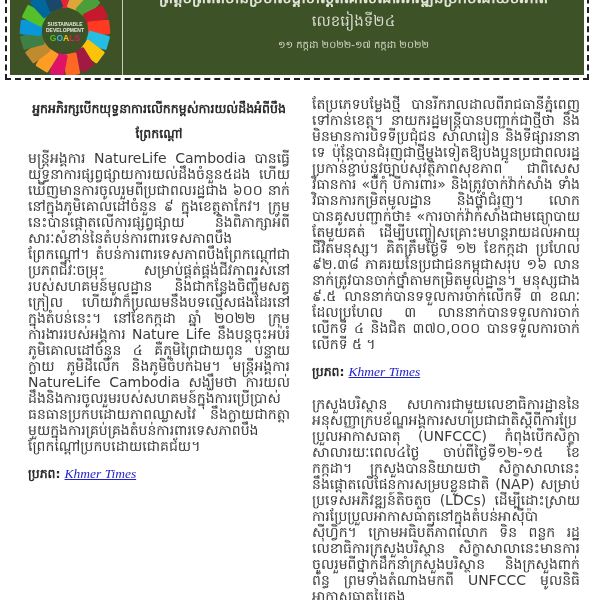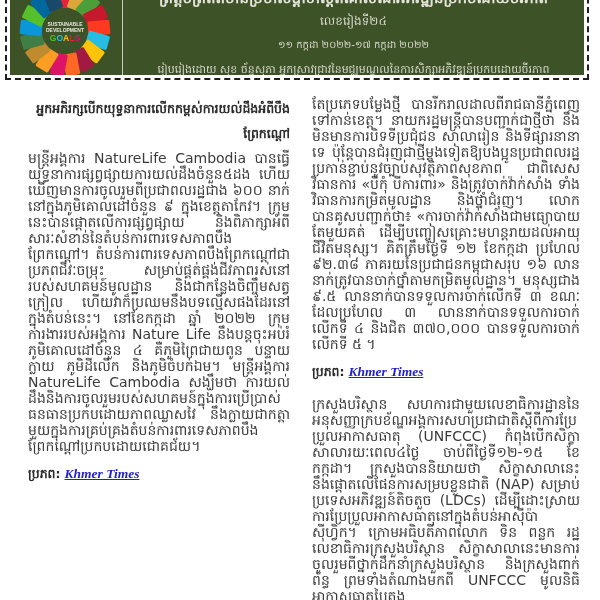--- a/index.html
+++ b/index.html
@@ -18,43 +18,43 @@
     width:112px;flex:0 0 112px;position:relative;border-right:1.5px solid #c9c9c2;
   }
   .logo-cell svg{position:absolute;left:9px;top:-8px;}
   .head-text-cell{
     flex:1;text-align:center;color:#d9d9cf;overflow:hidden;padding-top:0;
   }
   .hdr-title{
     font-size:15px;font-weight:bold;line-height:20px;margin-top:-5px;
     white-space:nowrap;overflow:hidden;color:#e4e4da;
   }
-  .hdr-issue{font-size:12px;line-height:18px;margin-top:4px;}
+  .hdr-issue{font-size:15px;line-height:18px;margin-top:4px;}
   .hdr-date{font-size:10px;font-weight:normal;line-height:20px;margin-top:5px;}
   .hdr-compiled{font-size:11px;line-height:17px;margin-top:6px;}
 
   
   .columns{
     position:absolute;top:96px;left:28px;display:flex;gap:22px;width:552px;
   }
   .col{box-sizing:border-box;}
   .col-left{width:262px;flex:0 0 262px;}
   .col-right{width:268px;flex:0 0 268px;}
   .headline{
     font-size:12.5px;font-weight:bold;color:#2b2b2b;line-height:25px;
-    text-align:right;margin:0 0 4px 0;
+    text-align:center;margin:0 0 4px 0;
   }
   .para{
     font-size:14px;color:#3a3a3a;line-height:16px;text-align:justify;
     margin:0 0 6px 0;
   }
   .source-line{margin:8px 0 12px 0;font-size:12.5px;line-height:24px;text-align:left;}
   .source-label{font-weight:bold;color:#2b2b2b;text-align:center;}
   .source-link{
-    font-family:"Liberation Serif",serif;font-style:italic;font-weight:bold;
+    font-family:"Liberation Serif",serif;font-style:italic;font-weight:normal;
     color:#2222cc;text-decoration:underline;cursor:pointer;font-size:13.5px;
   }
 </style>
 </head>
 <body>
 
 <div class="page">
 
   <div class="header-outer">
     <div class="header-inner">
@@ -81,21 +81,20 @@
             </g>
           <text class="c1" x="46" y="41" text-anchor="middle" font-size="5" font-weight="bold" fill="#e8e8e0" font-family="Liberation Sans, sans-serif">SUSTAINABLE</text>
           <text class="c2" x="46" y="47" text-anchor="middle" font-size="5" font-weight="bold" fill="#e8e8e0" font-family="Liberation Sans, sans-serif">DEVELOPMENT</text>
           <text class="c3" x="46" y="56" text-anchor="middle" font-size="8.5" font-weight="bold" font-family="Liberation Sans, sans-serif"><tspan fill="#56C02B">G</tspan><tspan fill="#26BDE2">O</tspan><tspan fill="#FCC30B">A</tspan><tspan fill="#E5243B">L</tspan><tspan fill="#DD1367">S</tspan></text>
         </svg>
       </div>
       <div class="head-text-cell">
         <div class="hdr-title">ព្រឹត្តិបត្រព័ត៌មានប្រចាំសប្តាហ៍ស្តីពីគោលដៅអភិវឌ្ឍន៍ប្រកបដោយចីរភាព</div>
         <div class="hdr-issue">លេខរៀងទី២៤</div>
         <div class="hdr-date">១១ កក្កដា ២០២២-១៧ កក្កដា ២០២២</div>
-        <div class="hdr-compiled">រៀបរៀងដោយ សុខ ច័ន្ទសុភា អ្នកស្រាវជ្រាវនៃមជ្ឈមណ្ឌលនៃការសិក្សាអភិវឌ្ឍន៍ប្រកបដោយចីរភាព</div>
       </div>
     </div>
   </div>
 
   <div class="columns">
 
     <div class="col col-left">
       <p class="headline">អ្នកអភិរក្សបើកយុទ្ធនាការលើកកម្ពស់ការយល់ដឹងអំពីបឹងព្រែកណ្តៅ</p>
       <p class="para">មន្ត្រីអង្គការ NatureLife Cambodia បានធ្វើយុទ្ធនាការផ្សព្វផ្សាយការយល់ដឹងចំនួន៥ដង ហើយឃើញមានការចូលរួមពីប្រជាពលរដ្ឋជាង ៦០០ នាក់ នៅក្នុងភូមិគោលដៅចំនួន ៩ ក្នុងខេត្តតាកែវ។ ក្រុមនេះបានផ្តោតលើការផ្សព្វផ្សាយ និងពិភាក្សាអំពីសារៈសំខាន់នៃតំបន់ការពារទេសភាពបឹងព្រែកណ្តៅ។ តំបន់ការពារទេសភាពបឹងព្រែកណ្តៅជាប្រភពជីវៈចម្រុះ សម្រាប់ផ្គត់ផ្គង់ជីវភាពរស់នៅរបស់សហគមន៍មូលដ្ឋាន និងជាកន្លែងចិញ្ចឹមសត្វក្រៀល ហើយវាក៏ប្រឈមនឹងបទល្មើសផងដែរនៅក្នុងតំបន់នេះ។ នៅខែកក្កដា ឆ្នាំ ២០២២ ក្រុមការងាររបស់អង្គការ Nature Life នឹងបន្តចុះអប់រំភូមិគោលដៅចំនួន ៤ គឺភូមិព្រៃជាយពូន បន្ទាយក្លាយ ភូមិដីលើក និងភូមិចំបក់ឯម។ មន្ត្រីអង្គការ NatureLife Cambodia សង្ឃឹមថា ការយល់ដឹងនិងការចូលរួមរបស់សហគមន៍ក្នុងការប្រើប្រាស់ធនធានប្រកបដោយភាពឈ្លាសវៃ នឹងក្លាយជាកត្តាមួយក្នុងការគ្រប់គ្រងតំបន់ការពារទេសភាពបឹងព្រែកណ្តៅប្រកបដោយជោគជ័យ។</p>
       <p class="source-line">

